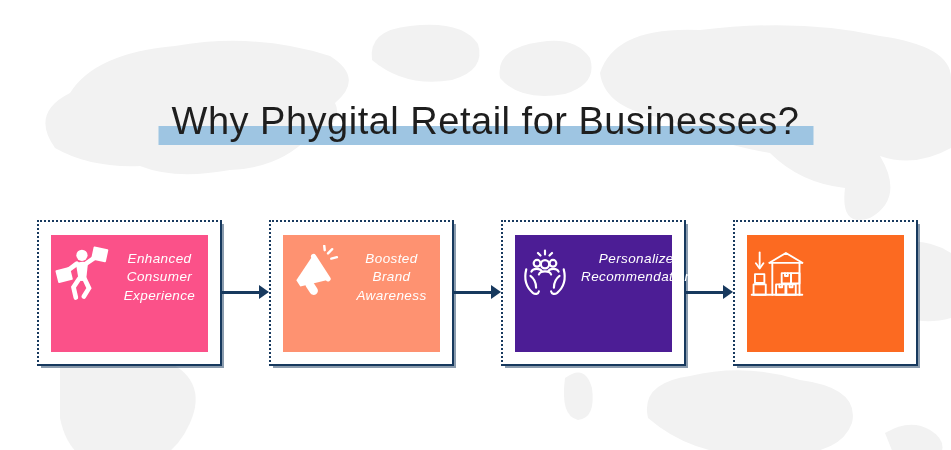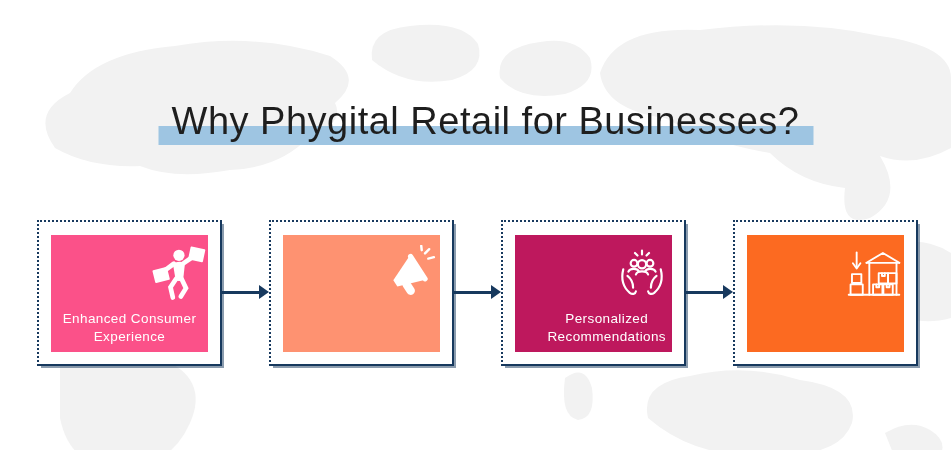--- a/index.html
+++ b/index.html
@@ -31,22 +31,23 @@
     box-shadow:3px 3px 0 -1px rgba(23,57,94,0.5);
     display:flex; align-items:center; justify-content:center;
   }
   .frame-1 { left:37px; }
   .frame-2 { left:269px; }
   .frame-3 { left:501px; }
   .frame-4 { left:733px; }
 
   .tile {
     width:157px; height:117px; box-sizing:border-box;
-    display:flex; flex-direction:column; align-items:flex-end;
+    display:flex; flex-direction:row; align-items:flex-start;
     padding-top:10px;
+    font-style:italic;
   }
   .tile .icon { flex:0 0 auto; height:60px; display:flex; align-items:center; justify-content:center; }
   .tile .icon svg { width:60px; height:60px; display:block; }
   .tile-label {
     margin-top:5px; color:#ffffff; font-size:13.5px; line-height:1.4;
     letter-spacing:0.4px; text-align:center; padding:0 6px;
   }
 
   .arrow { position:absolute; top:266px; width:47px; height:17px; z-index:1; }
   .arrow-1 { left:222px; }
@@ -123,30 +124,31 @@
             <rect x="40.5" y="13" width="5.5" height="34" rx="2.75"></rect>
             <rect x="19" y="34" width="9" height="17" rx="4.5"></rect>
           </g>
           <g stroke="#ffffff" stroke-width="2.6" stroke-linecap="round" fill="none">
             <path d="M48 9 L52.5 4.5"></path>
             <path d="M51.5 14.5 L57.5 13"></path>
             <path d="M44.5 5.5 L44 1"></path>
           </g>
         </svg>
       </span>
+      <div class="tile-label">Boosted Brand Awareness</div>
     </div>
   </div>
 
   <div class="arrow arrow-2">
     <div class="shaft"></div>
     <div class="head"></div>
   </div>
 
   <div class="frame frame-3">
-    <div class="tile" style="background-color: #be185d; padding-left: 31px;">
+    <div class="tile" style="background-color: #4c1d95;">
       <span class="icon">
         <svg viewBox="0 0 64 64" fill="none" stroke="#ffffff" stroke-width="2.3" stroke-linecap="round" stroke-linejoin="round">
           <path d="M12 26 C9.5 36 12 45 19 51 C21.5 53 25 52.5 25.5 49.5"></path>
           <path d="M16.5 33 C20.5 36 22.5 40.5 22.5 45.5"></path>
           <path d="M52 26 C54.5 36 52 45 45 51 C42.5 53 39 52.5 38.5 49.5"></path>
           <path d="M47.5 33 C43.5 36 41.5 40.5 41.5 45.5"></path>
           <circle cx="23.5" cy="19.5" r="3.6"></circle>
           <path d="M17.5 28.5 C19 24.5 27 24.5 28.5 28"></path>
           <circle cx="40.5" cy="19.5" r="3.6"></circle>
           <path d="M35.5 28 C37 24.5 45 24.5 46.5 28.5"></path>

